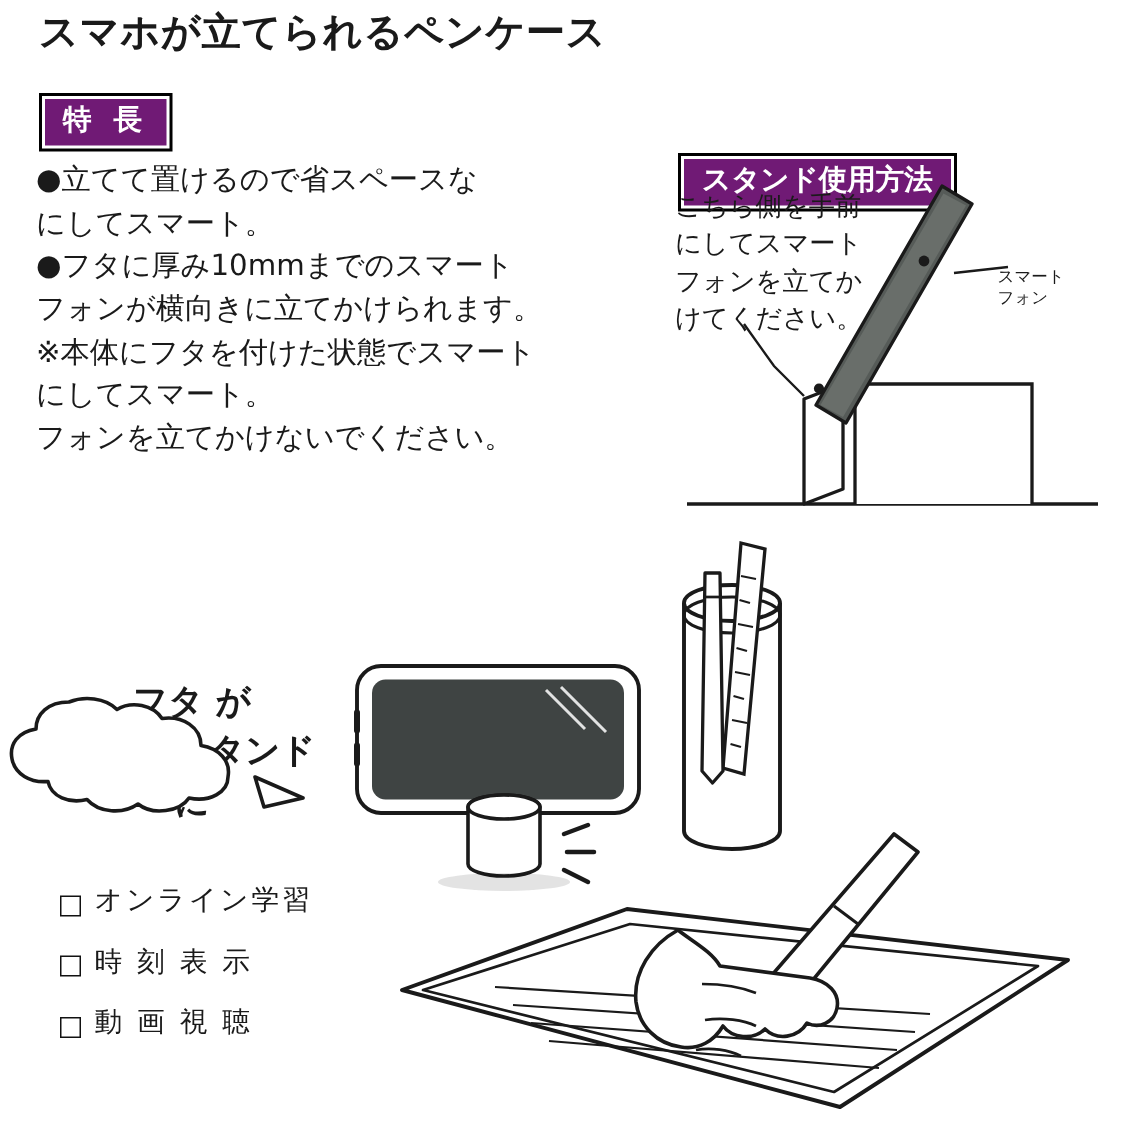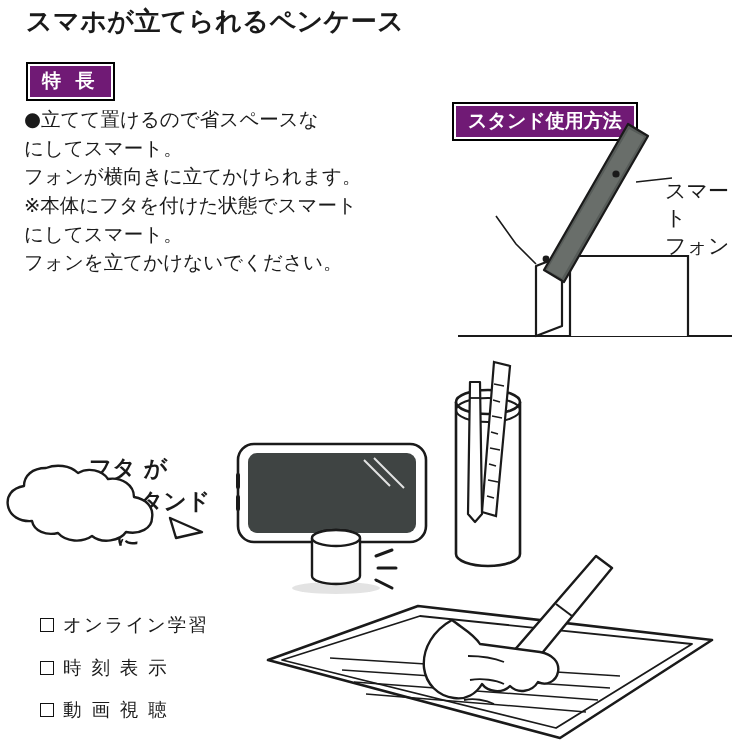--- a/index.html
+++ b/index.html
@@ -80,21 +80,21 @@
     left: 450px;
     top: 126px;
     width: 180px;
     font-size: 17.5px;
     line-height: 1.42;
   }
   .phone-label {
     position: absolute;
     left: 665px;
     top: 178px;
-    font-size: 21px;
+    font-size: 11px;
     line-height: 1.3;
   }
 
   
   #balloon-text {
     position: absolute;
     left: 38px;
     top: 452px;
     width: 180px;
     text-align: center;
@@ -106,23 +106,22 @@
   
   .checklist {
     position: absolute;
     left: 40px;
     top: 592px;
     font-size: 18.5px;
     line-height: 1.0;
   }
   .checklist-item {
     display: flex;
-    align-items: center;
+    align-items: flex-end;
     margin-bottom: 22px;
-    margin-top: 24px;
   }
   .checkbox {
     width: 12px;
     height: 12px;
     border: 1.6px solid #111;
     margin-right: 9px;
     flex: 0 0 auto;
     background: #fff;
   }
   .checklist-label { letter-spacing: 2px; }
@@ -147,26 +146,33 @@
     <span class="chip">特 長</span>
   </div>
 
   <div class="chip-wrap" id="stand-chip-wrap">
     <span class="chip no-sp">スタンド使用方法</span>
   </div>
 
   <div class="feature-list">
     <p>●立てて置けるので省スペースな</p>
     <p>にしてスマート。</p>
+    <p>●フタに厚み10mmまでのスマート</p>
     <p>フォンが横向きに立てかけられます。</p>
     <p>※本体にフタを付けた状態でスマート</p>
     <p>にしてスマート。</p>
     <p>フォンを立てかけないでください。</p>
   </div>
 
+  <div class="stand-caption">
+    <div>こちら側を手前</div>
+    <div>にしてスマート</div>
+    <div>フォンを立てか</div>
+    <div>けてください。</div>
+  </div>
 
   <div class="phone-label">
     <div>スマート</div>
     <div>フォン</div>
   </div>
 
   <svg id="stand-illustration" viewBox="0 0 300 260">
 
     <line x1="18" y1="232" x2="292" y2="232" stroke="#1a1a1a" stroke-width="2.2"></line>
 

